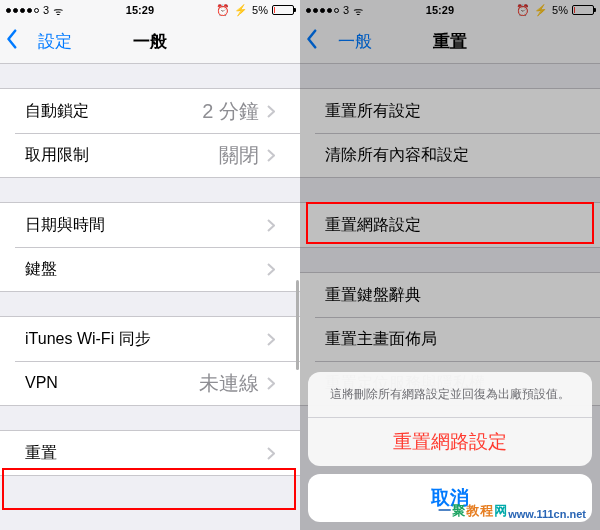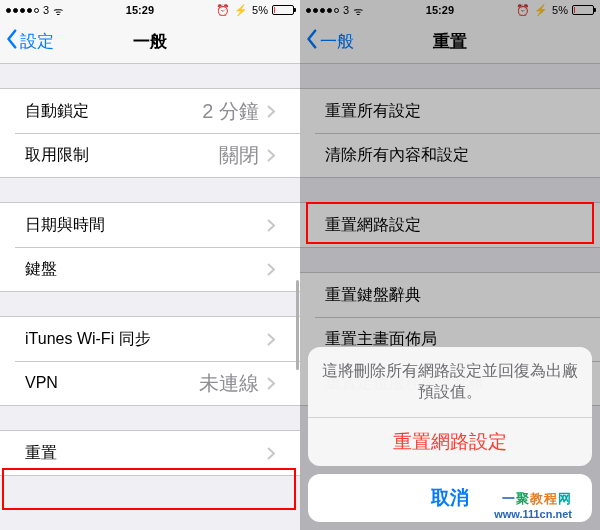--- a/index.html
+++ b/index.html
@@ -18,45 +18,45 @@
   .dot { width:5px; height:5px; border-radius:50%; border:1px solid #000; }
   .dot.f { background:#000; }
   .batwrap { display:flex; align-items:center; gap:2px; }
   .battery { width:22px; height:10px; border:1px solid #000; border-radius:2px; position:relative; }
   .battery::after { content:""; position:absolute; right:-3px; top:2px; width:2px; height:4px; background:#000; border-radius:0 1px 1px 0;}
   .battery .lvl { position:absolute; left:1px; top:1px; bottom:1px; width:6%; background:#ff3b30; }
 
   
   .nav { height:44px; background:#f7f7f8; border-bottom:1px solid #c8c7cc; position:relative; display:flex; align-items:center; justify-content:center; }
   .nav .title { font-size:17px; font-weight:600; }
-  .nav .back { position:absolute; left:4px; top:0; bottom:0; display:flex; align-items:center; color:#007aff; font-size:17px; gap:2px; }
+  .nav .back { position:absolute; left:4px; top:0; bottom:0; display:flex; align-items:center; color:#007aff; font-size:17px; gap:20px; }
   .nav .back svg { width:14px; height:20px; }
 
   .list { }
   .group { margin-top:24px; background:#fff; border-top:1px solid #c8c7cc; border-bottom:1px solid #c8c7cc; }
   .row { height:44px; display:flex; align-items:center; padding:0 25px; position:relative; font-size:16px; color:#000; background:#fff; }
   .row + .row::before { content:""; position:absolute; left:15px; right:0; top:0; height:1px; background:#c8c7cc; }
   .row .val { margin-left:auto; color:#8e8e93; font-size:20px; }
   .row .chev { margin-left:8px; color:#c7c7cc; }
   .row .chev svg { width:8px; height:13px; display:block; }
 
   .hl-red { position:absolute; border:2px solid #ff0000; pointer-events:none; }
 
   
 
   
   .sheet { position:absolute; left:8px; right:8px; bottom:8px; }
   .sheet .card { background:rgba(247,247,247,0.98); border-radius:12px; overflow:hidden; }
-  .sheet .msg { padding:14px 12px; font-size:16px; color:#6d6d72; text-align:center; border-bottom:1px solid #d1d1d6; }
+  .sheet .msg { padding:14px 12px; font-size:12px; color:#6d6d72; text-align:center; border-bottom:1px solid #d1d1d6; }
   .sheet .btn { height:48px; display:flex; align-items:center; justify-content:center; font-size:19px; }
   .sheet .danger { color:#ff3b30; }
   .sheet .cancel { margin-top:8px; background:#fff; border-radius:12px; height:48px; display:flex; align-items:center; justify-content:center; font-size:19px; color:#007aff; font-weight:600; position:relative; overflow:hidden; }
 
   
-  .wm { position:absolute; right:20px; bottom:2px; display:flex; flex-direction:column; align-items:flex-end; pointer-events:none; }
+  .wm { position:absolute; right:6px; bottom:2px; display:flex; flex-direction:row; align-items:flex-end; pointer-events:none; }
   .wm .t1 { font-size:13px; font-weight:700; letter-spacing:1px; }
   .wm .t1 .a{color:#1a5fb4;} .wm .t1 .b{color:#1aa260;} .wm .t1 .c{color:#e67e22;} .wm .t1 .d{color:#0aa;}
   .wm .t2 { font-size:11px; color:#2965b5; font-weight:600; }
 
   
   .sbar { position:absolute; right:1px; width:3px; background:#b0b0b0; border-radius:2px; }
 </style>
 </head>
 <body>
 

